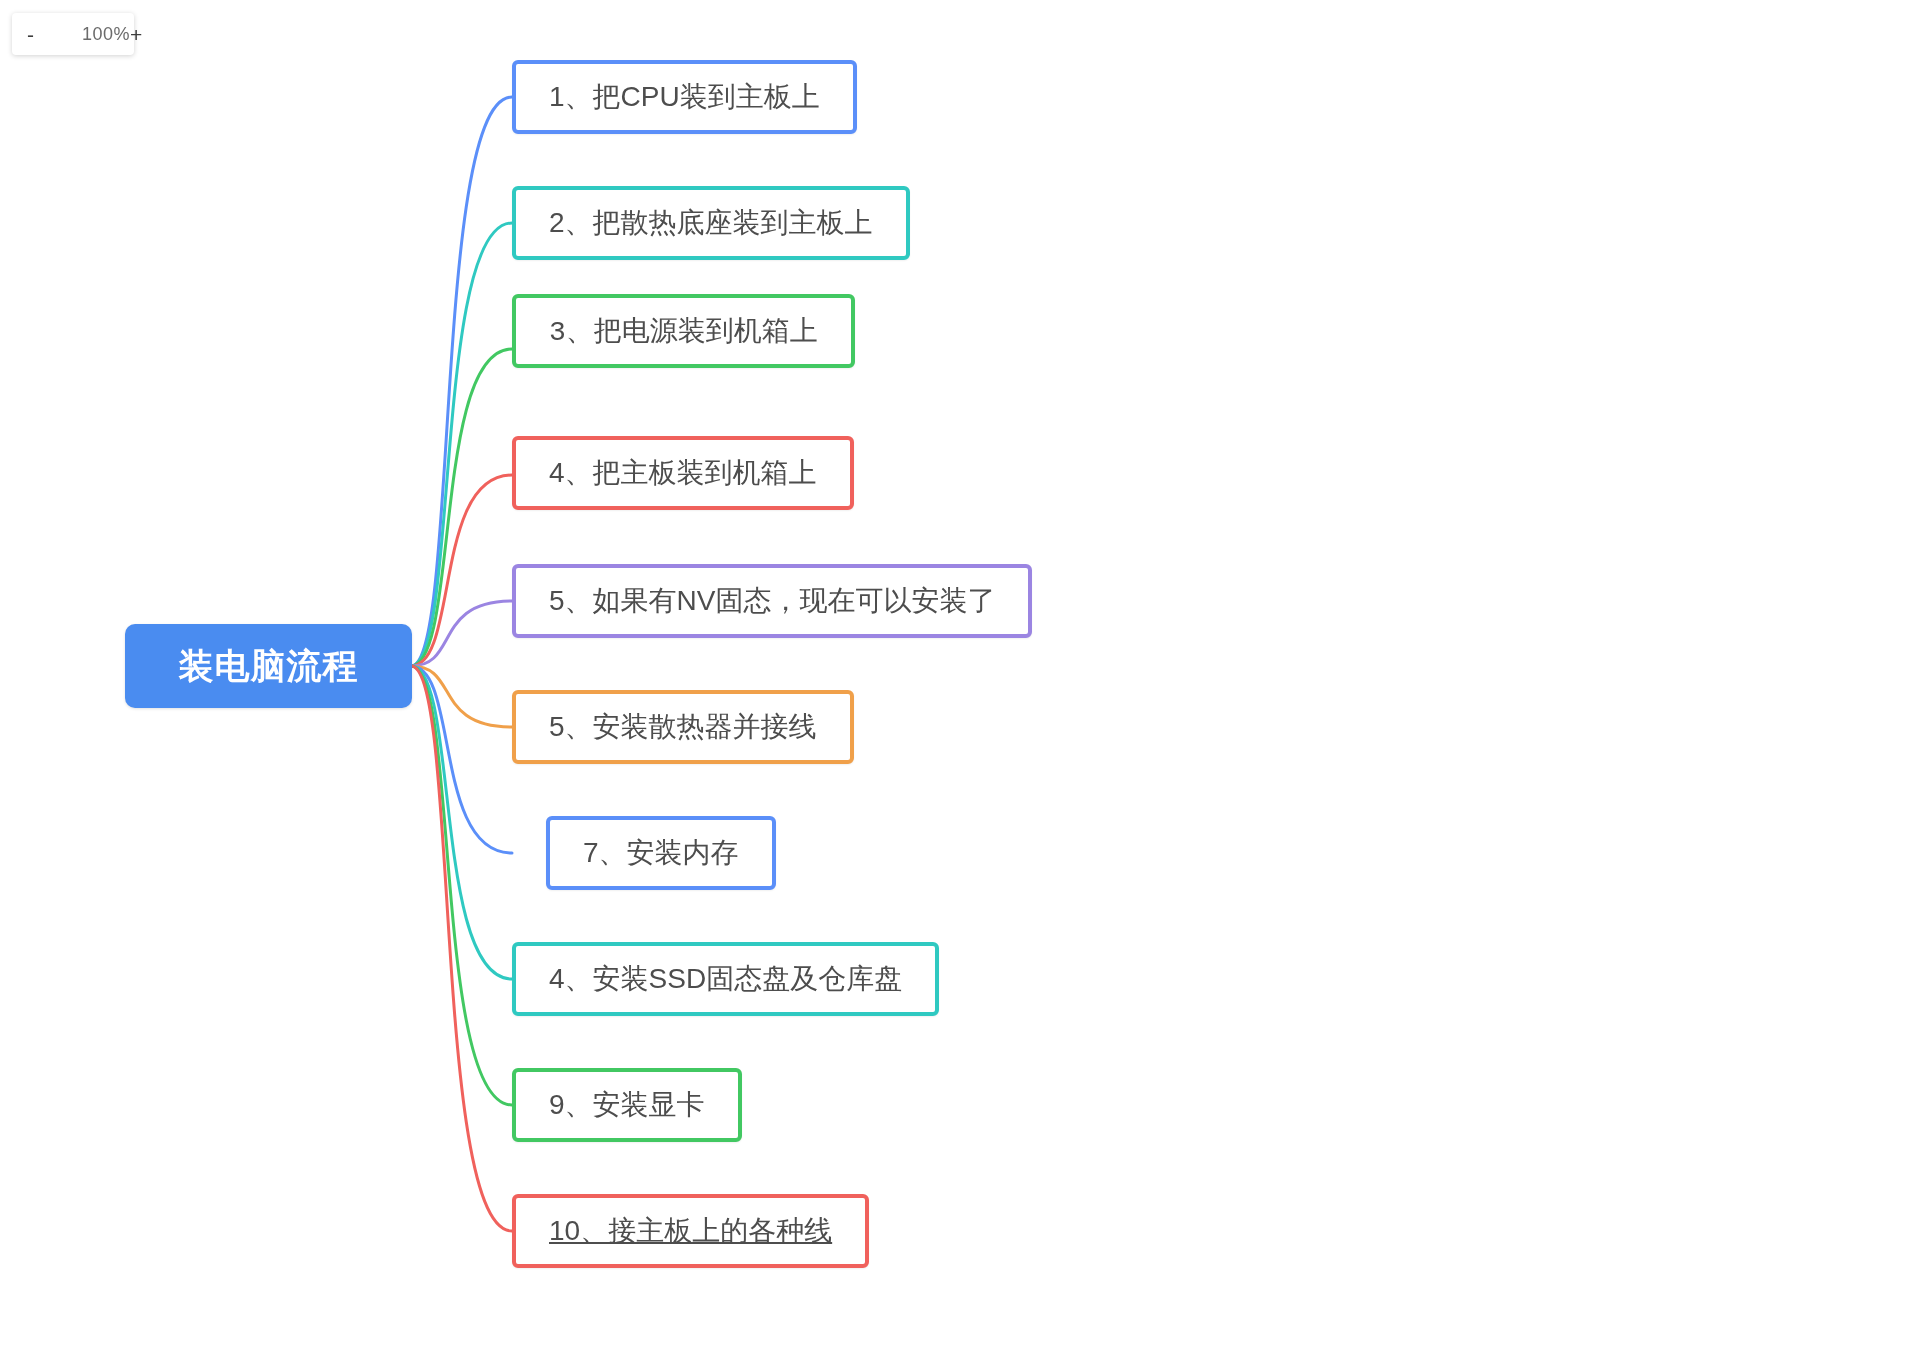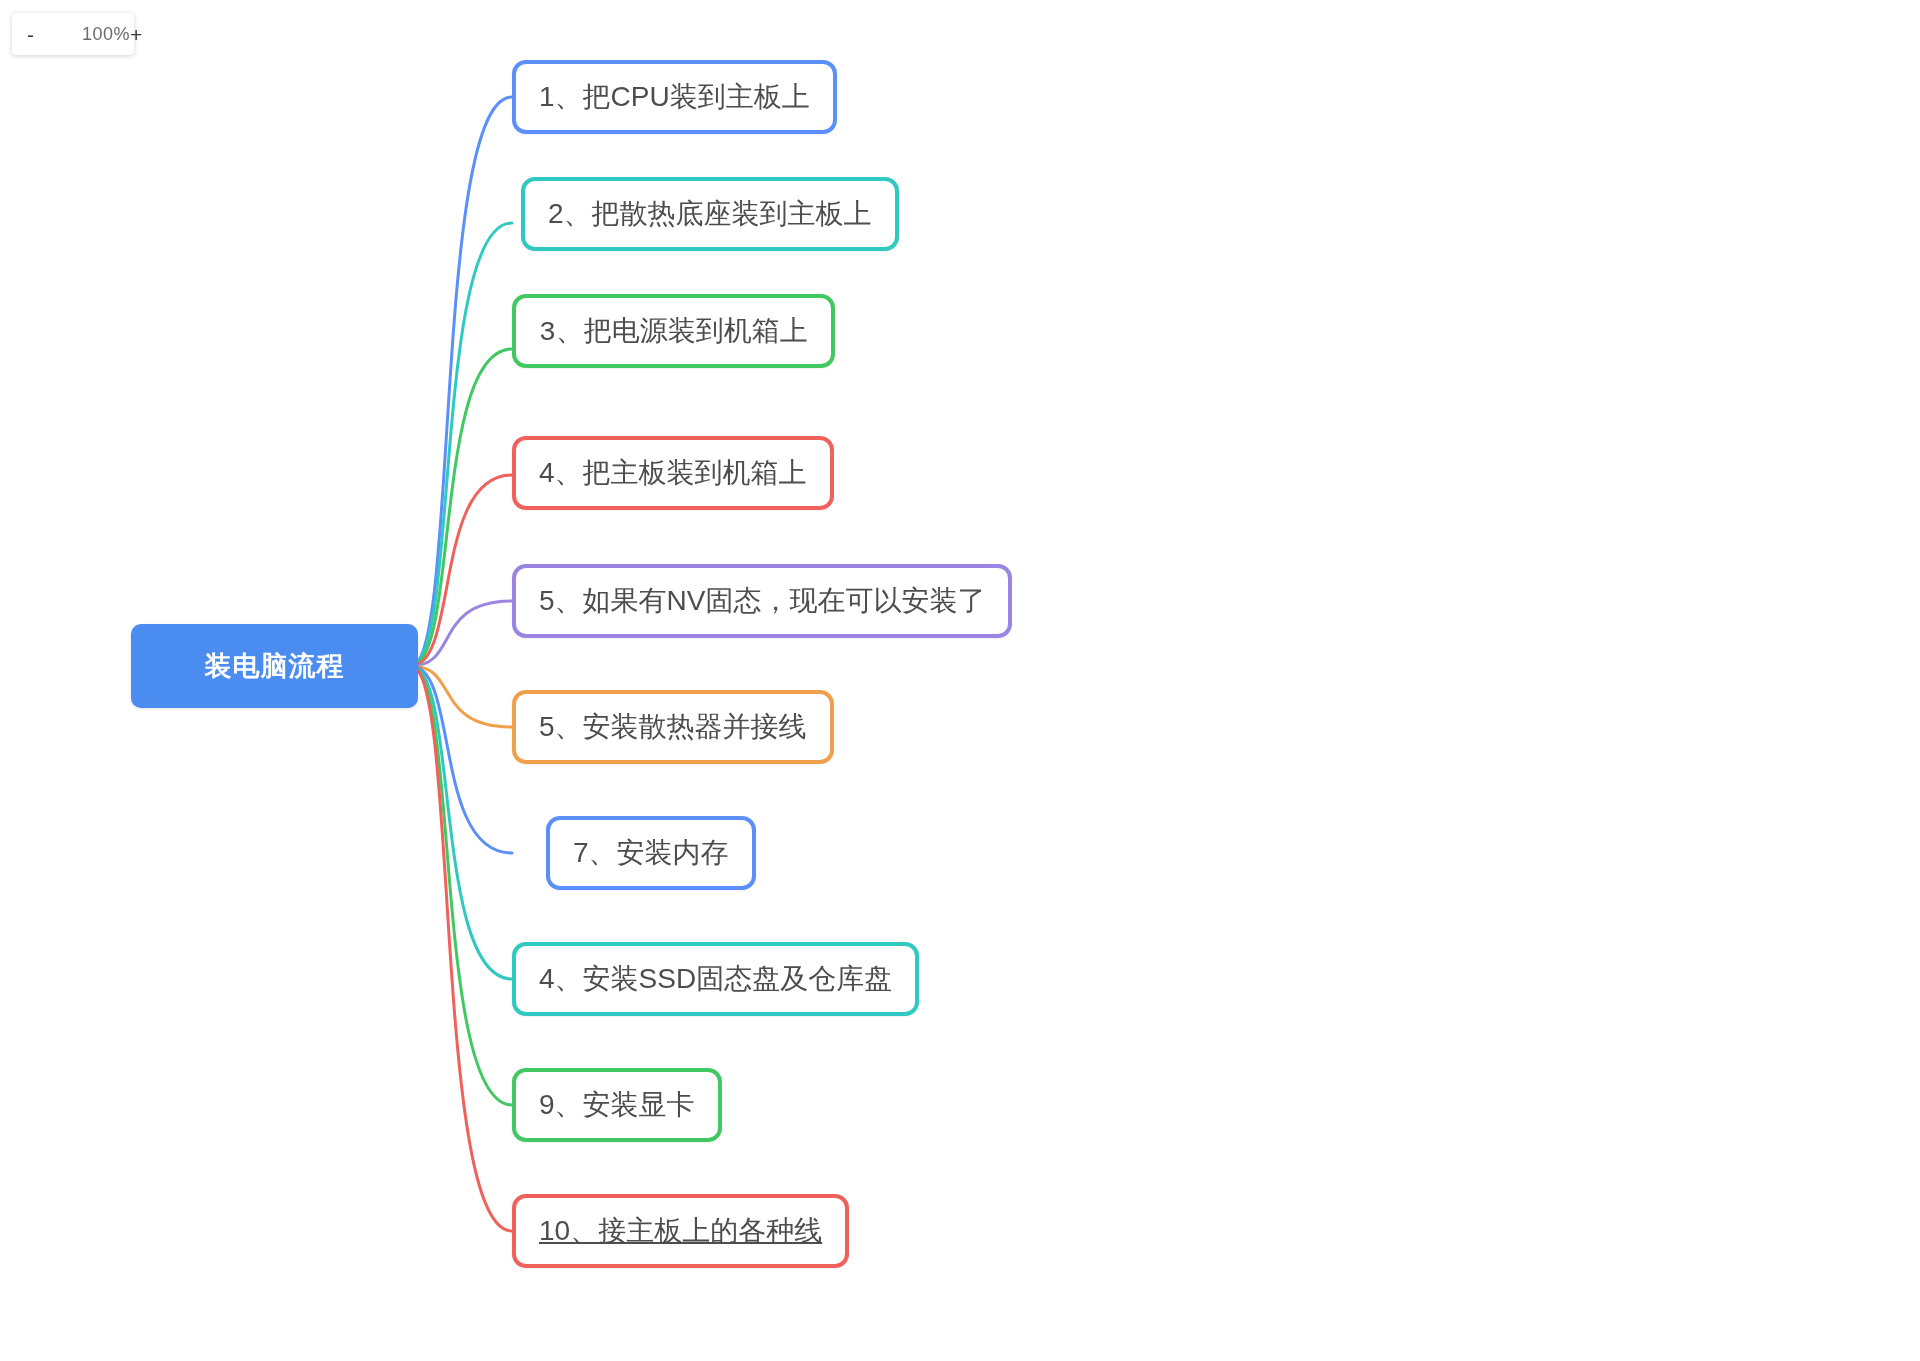--- a/index.html
+++ b/index.html
@@ -64,41 +64,40 @@
     position: absolute;
     left: 125px;
     top: 624px;
     width: 287px;
     height: 84px;
     border-radius: 10px;
     display: flex;
     align-items: center;
     justify-content: center;
     color: #ffffff;
-    font-size: 27px;
+    font-size: 35px;
     font-weight: bold;
     letter-spacing: 1px;
     z-index: 10;
     box-shadow: 0 1px 3px rgba(0,0,0,0.12);
     cursor: pointer;
-    margin-left: 6px;
   }
   
   .branch-node {
     position: absolute;
     left: 512px;
     transform: translateY(-50%);
     height: 74px;
     box-sizing: border-box;
     background: #ffffff;
     border: 4px solid #888;
-    border-radius: 14px;
+    border-radius: 6px;
     display: flex;
     align-items: center;
-    padding: 0 23px;
+    padding: 0 33px;
     font-size: 28px;
     color: #4d4d4d;
     white-space: nowrap;
     z-index: 10;
     box-shadow: 0 1px 2px rgba(0,0,0,0.06);
     cursor: pointer;
   }
 </style>
 </head>
 <body>
@@ -121,21 +120,21 @@
       <path d="M 411 666 C 459 666, 433 853, 512 853" stroke="#5b8ff9" stroke-width="3" fill="none" stroke-linecap="round"></path>
       <path d="M 411 666 C 459 666, 433 979, 512 979" stroke="#2fc9c1" stroke-width="3" fill="none" stroke-linecap="round"></path>
       <path d="M 411 666 C 459 666, 433 1105, 512 1105" stroke="#42c862" stroke-width="3" fill="none" stroke-linecap="round"></path>
       <path d="M 411 666 C 459 666, 433 1231, 512 1231" stroke="#f0615c" stroke-width="3" fill="none" stroke-linecap="round"></path>
     </svg>
 
   <div class="root-node" id="root-node" style="background: rgb(74, 140, 240); color: rgb(255, 255, 255);">装电脑流程</div>
 
   <div id="nodes-layer">
       <div class="branch-node" style="top: 97px; border-color: rgb(91, 143, 249);">1、把CPU装到主板上</div>
-      <div class="branch-node" style="top: 214px; border-color: rgb(47, 201, 193); margin-left: 9px;">2、把散热底座装到主板上</div>
+      <div class="branch-node" style="top: 223px; border-color: rgb(47, 201, 193);">2、把散热底座装到主板上</div>
       <div class="branch-node" style="top: 331px; border-color: rgb(66, 200, 98); font-family: Liberation Mono, monospace;">3、把电源装到机箱上</div>
       <div class="branch-node" style="top: 473px; border-color: rgb(240, 97, 92);">4、把主板装到机箱上</div>
       <div class="branch-node" style="top: 601px; border-color: rgb(155, 133, 226);">5、如果有NV固态，现在可以安装了</div>
       <div class="branch-node" style="top: 727px; border-color: rgb(240, 160, 74);">5、安装散热器并接线</div>
       <div class="branch-node" style="top: 853px; border-color: rgb(91, 143, 249); margin-left: 34px;">7、安装内存</div>
       <div class="branch-node" style="top: 979px; border-color: rgb(47, 201, 193);">4、安装SSD固态盘及仓库盘</div>
       <div class="branch-node" style="top: 1105px; border-color: rgb(66, 200, 98);">9、安装显卡</div>
       <div class="branch-node" style="top: 1231px; border-color: rgb(240, 97, 92); text-decoration: underline;">10、接主板上的各种线</div>
     </div>
 

